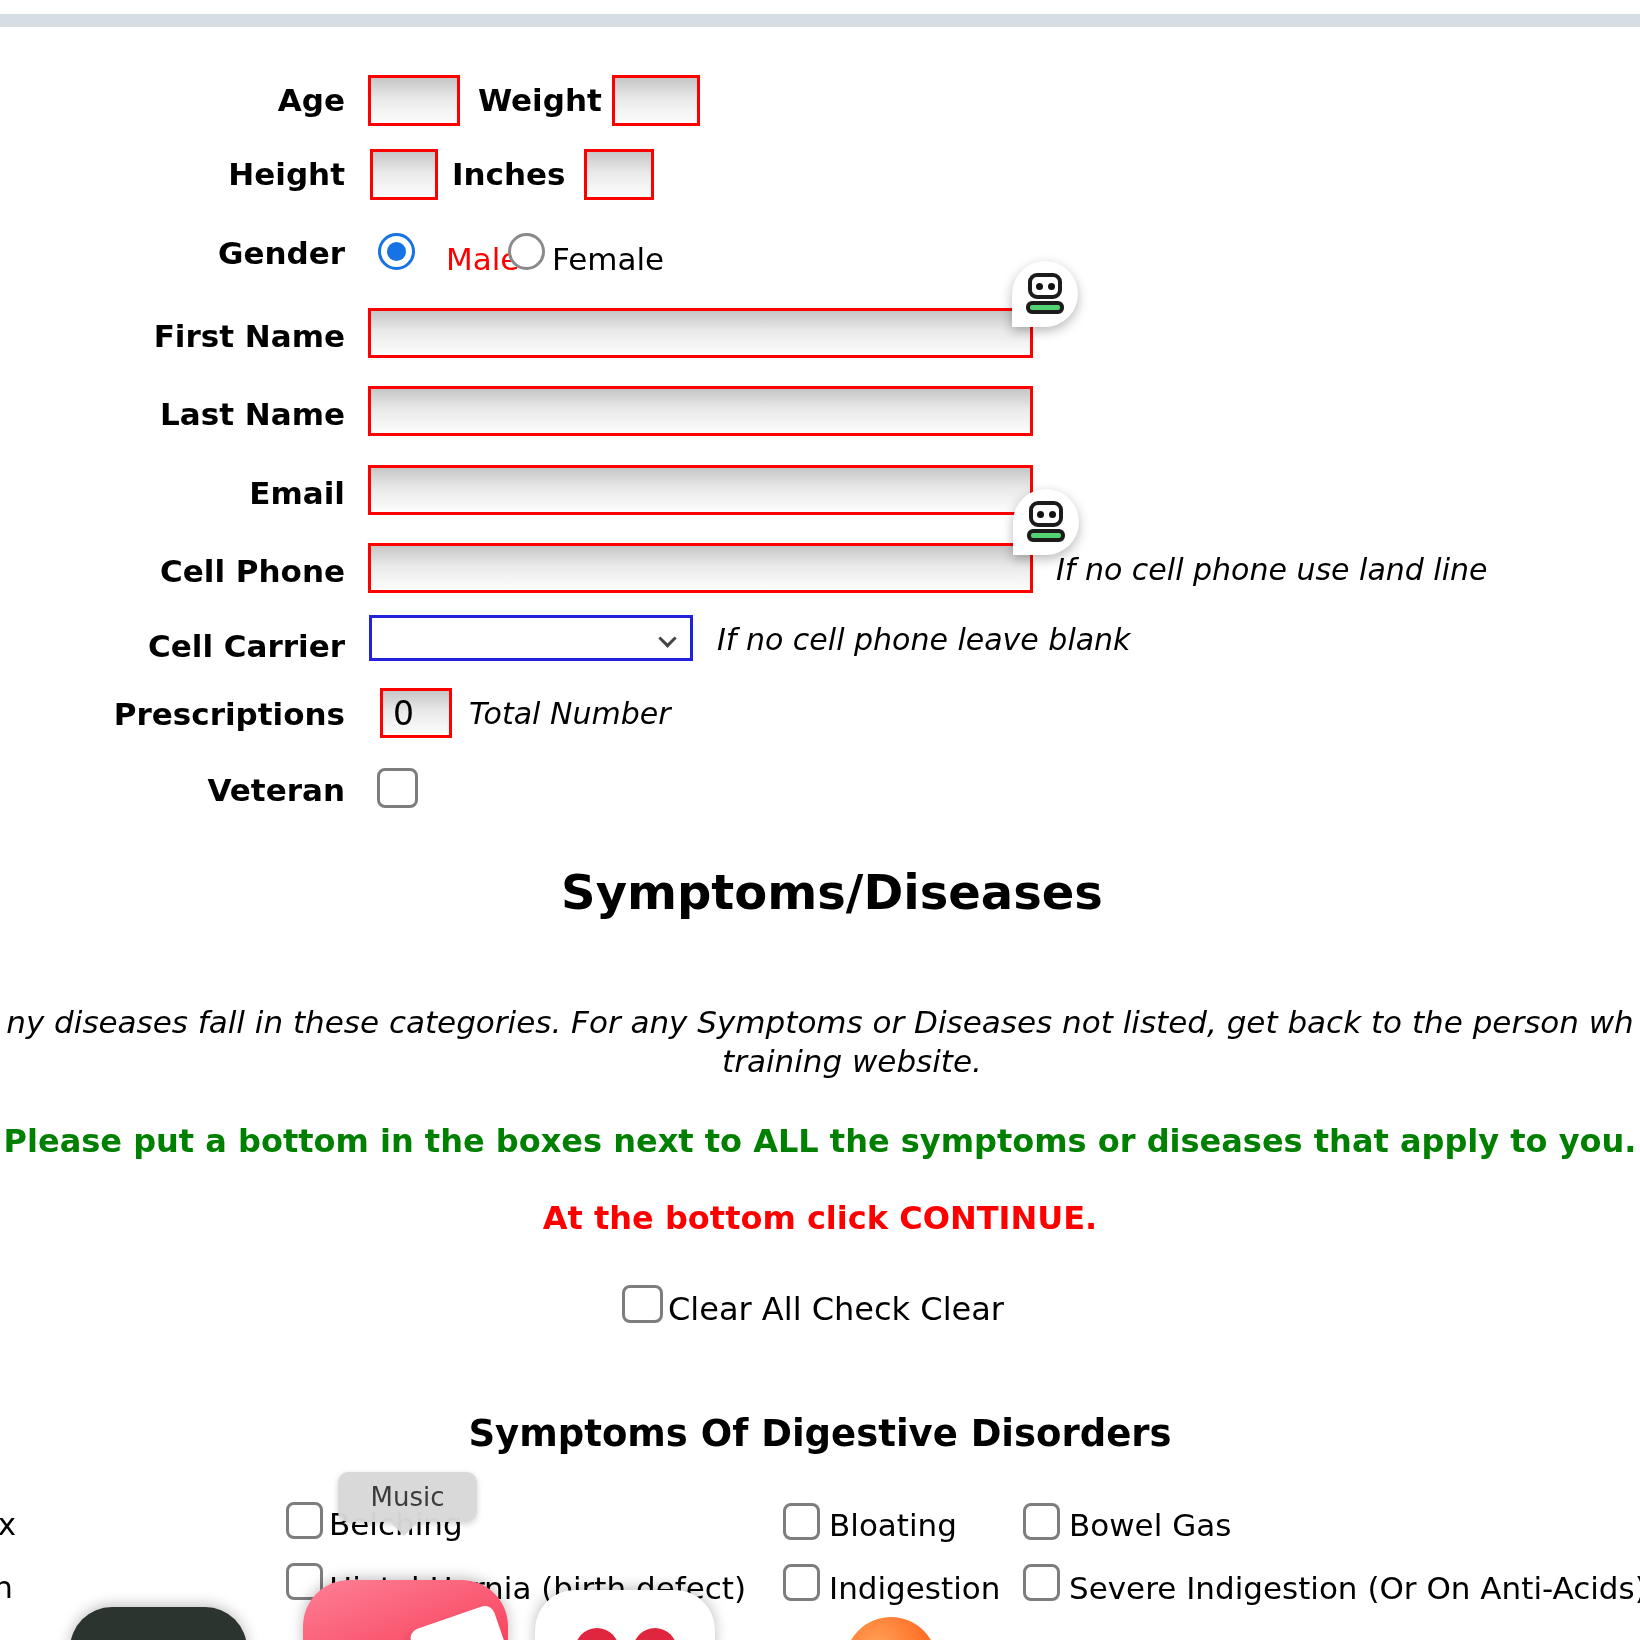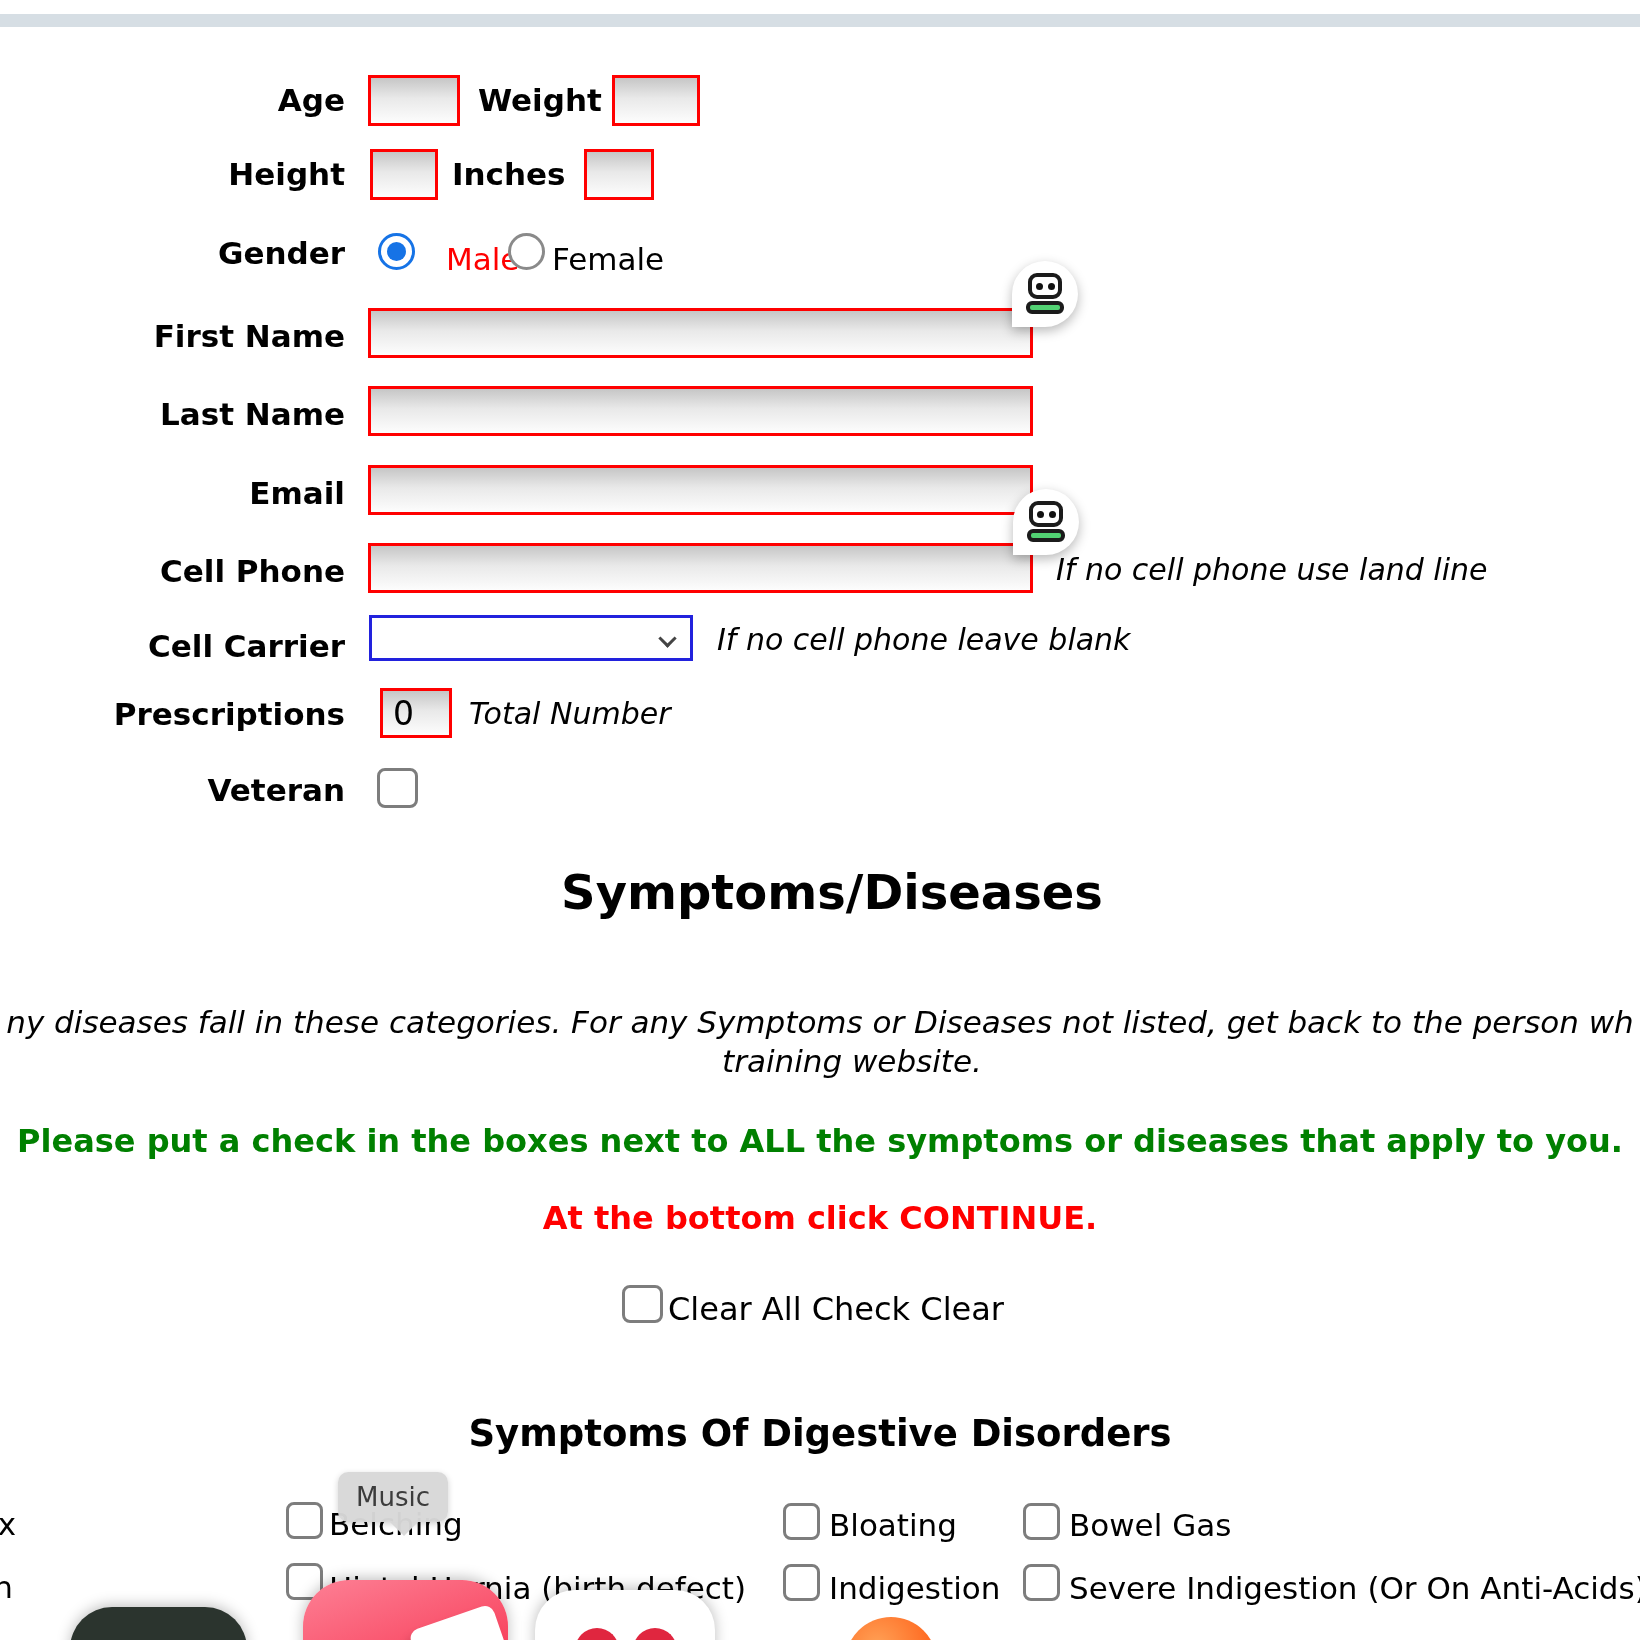--- a/index.html
+++ b/index.html
@@ -36,21 +36,21 @@
   .bot-head{position:absolute;left:16px;top:12px;width:34px;height:26px;background:#fff;
         border:4px solid #1b1b1b;border-radius:9px;}
   .bot-eye{position:absolute;top:6px;width:7px;height:7px;border-radius:50%;background:#111;}
   .bot-mouth{position:absolute;left:14px;top:40px;width:38px;height:13px;background:#52d273;
         border:4px solid #1b1b1b;border-radius:6px;}
   .italic{font-style:italic;font-size:30px;white-space:nowrap;}
   .center{left:0;width:1640px;text-align:center;}
   .nowrap{white-space:nowrap;}
   .symlabel{font-size:31px;white-space:nowrap;}
   
-  .tooltip{left:338px;top:1472px;width:110px;height:50px;background:rgba(216,216,216,.97);
+  .tooltip{left:338px;top:1472px;width:139px;height:50px;background:rgba(216,216,216,.97);
         border-radius:10px;box-shadow:0 2px 6px rgba(0,0,0,.18);
         font-size:26px;color:#3c3c3c;text-align:center;line-height:50px;z-index:30;}
   .tooltip::after{content:"";position:absolute;left:52px;top:50px;border:14px solid transparent;
         border-top-color:rgba(216,216,216,.97);}
   
   .dock-dark{left:70px;top:1607px;width:177px;height:120px;border-radius:42px 42px 0 0;
         background:#2b342e;box-shadow:0 -2px 14px rgba(0,0,0,.25);z-index:20;}
   .dock-music{left:303px;top:1580px;width:205px;height:130px;border-radius:46px;
         background:linear-gradient(160deg,#fd8095 0%,#f8415c 70%);
         box-shadow:0 -2px 14px rgba(0,0,0,.25);z-index:20;overflow:hidden;}
@@ -122,21 +122,21 @@
 <div class="abs italic" style="left:469px;top:696px;">Total Number</div>
 
 <div class="abs flabel" style="top:772px;line-height:36px;">Veteran</div>
 <div class="abs cb" style="left:377px;top:768px;width:41px;height:40px;"></div>
 
 <div class="abs center" style="top:864px;font-size:48px;font-weight:bold;padding-left:24px;">Symptoms/Diseases</div>
 
 <div class="abs italic nowrap" style="left:50%;top:1004px;transform:translateX(-50%);font-size:31px;">ny diseases fall in these categories. For any Symptoms or Diseases not listed, get back to the person wh</div>
 <div class="abs center italic" style="top:1043px;font-size:31px;margin-left:32px;">training website.</div>
 
-<div class="abs center nowrap" style="top:1122px;font-size:32px;font-weight:bold;color:var(--green_text);">Please put a check in the boxes next to ALL the symptoms or diseases that apply to you.</div>
+<div class="abs center nowrap" style="top:1122px;font-size:32px;font-weight:bold;color:var(--green_text);">Please put a bottom in the boxes next to ALL the symptoms or diseases that apply to you.</div>
 <div class="abs center" style="top:1199px;font-size:32px;font-weight:bold;color:var(--red_text);">At the bottom click CONTINUE.</div>
 
 <div class="abs cb" style="left:622px;top:1285px;width:41px;height:38px;"></div>
 <div class="abs symlabel" style="left:668px;top:1290px;font-size:32px;">Clear All Check Clear</div>
 
 <div class="abs center" style="top:1412px;font-size:37px;font-weight:bold;">Symptoms Of Digestive Disorders</div>
 
 <div class="abs symlabel" style="left:-300px;top:1506px;width:316px;text-align:right;">Acid Reflux</div>
 <div class="abs cb" style="left:286px;top:1502px;"></div>
 <div class="abs symlabel" style="left:329px;top:1506px;">Belching</div>

